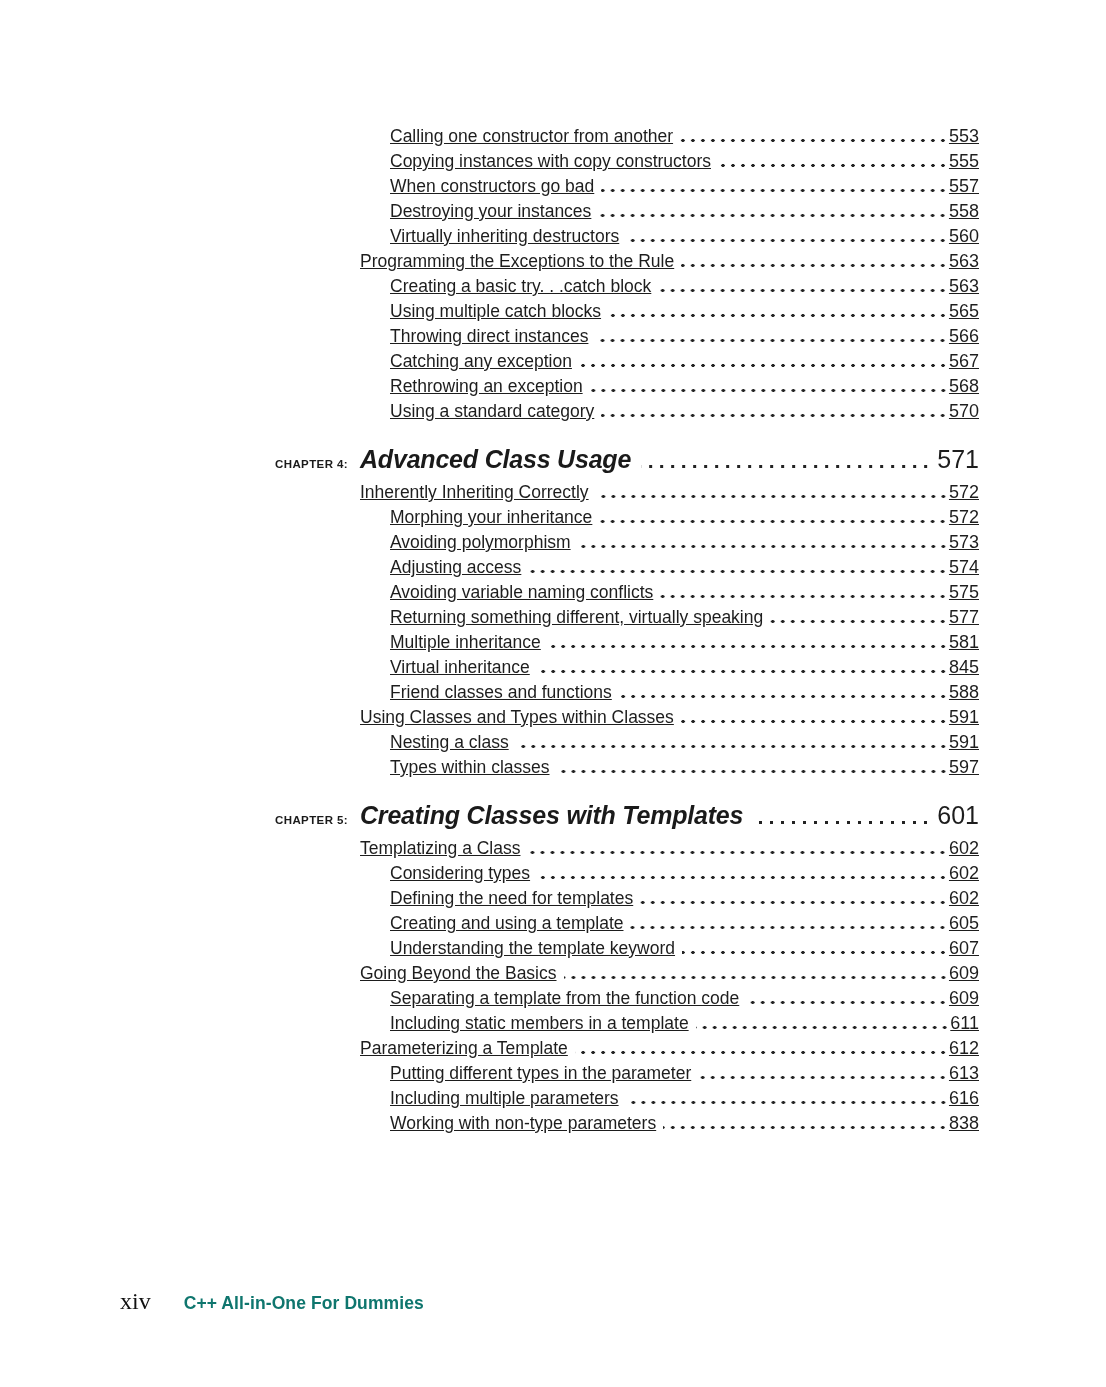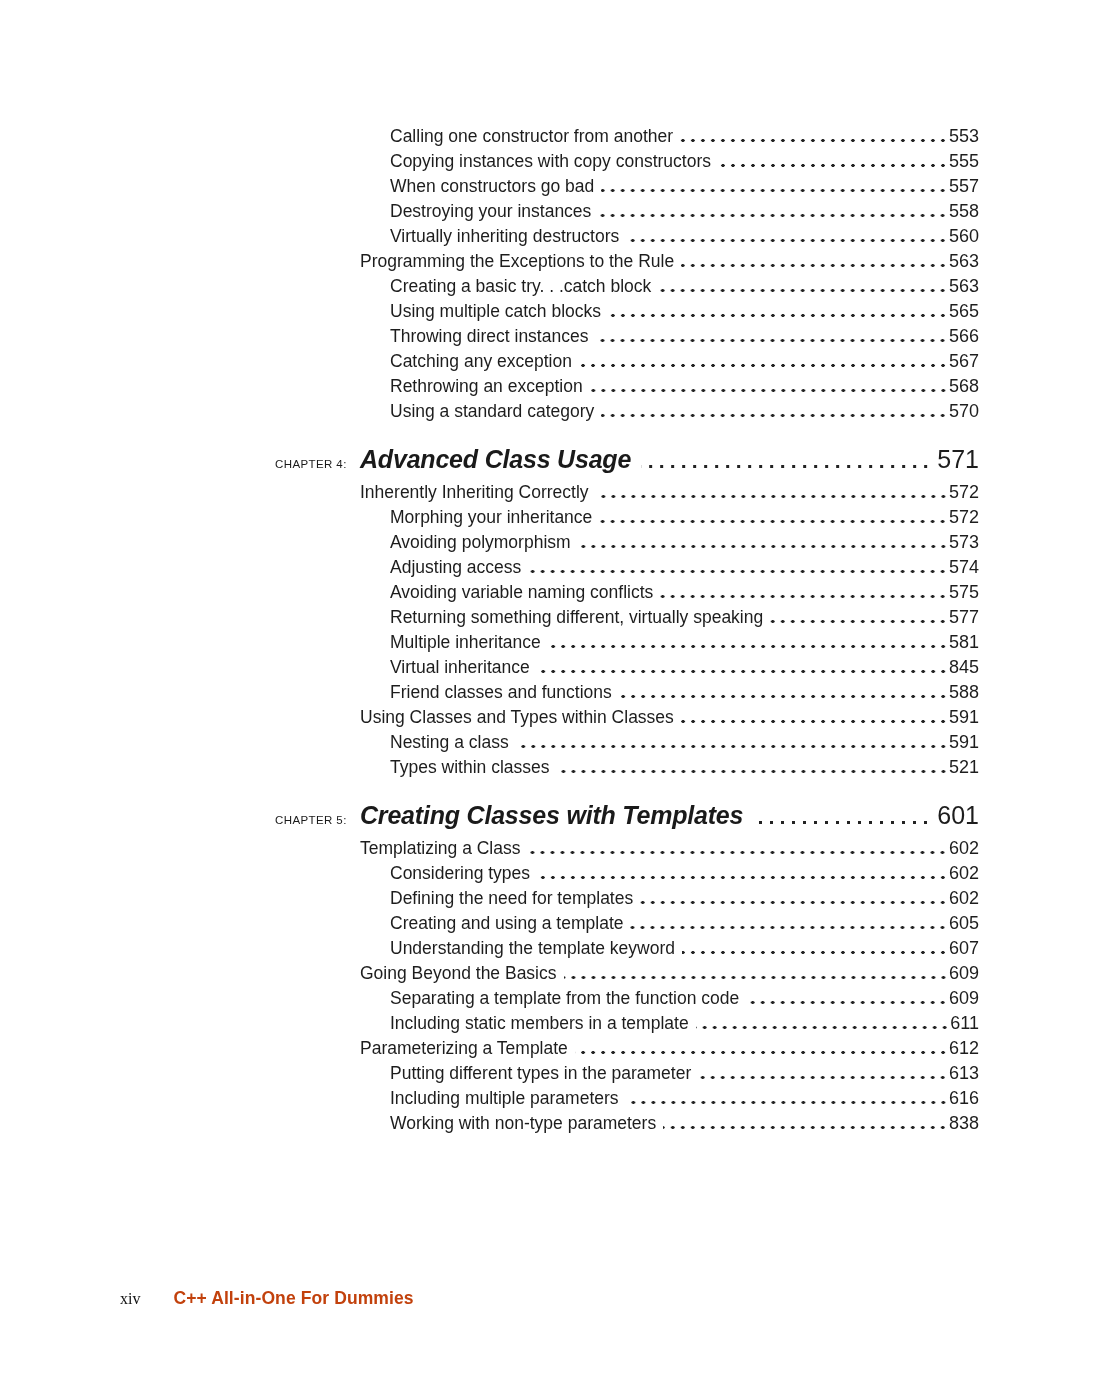--- a/index.html
+++ b/index.html
@@ -21,20 +21,21 @@
     top: 124px;
     width: 704px;
   }
   .row {
     display: flex;
     align-items: baseline;
     height: 25px;
     font-size: 17.5px;
     line-height: 25px;
     color: #1d1d1d;
+    text-decoration: underline;
   }
   .row.l1 { padding-left: 85px; }
   .row.l2 { padding-left: 115px; }
   .row .title { white-space: nowrap; }
   .dots {
     flex: 1;
     height: 3px;
     margin: 0 1px 0 7px;
     background-image: radial-gradient(circle, #222222 1.5px, transparent 1.9px);
     background-size: 10px 3px;
@@ -49,21 +50,21 @@
     align-items: baseline;
     margin-top: 19px;
     margin-bottom: 5px;
     line-height: 32px;
     height: 32px;
   }
   .chapter-label {
     flex: none;
     width: 85px;
     font-size: 11.5px;
-    font-weight: normal;
+    font-weight: bold;
     letter-spacing: 0.4px;
     color: #1a1a1a;
     white-space: nowrap;
   }
   .chapter-title {
     font-size: 25px;
     font-weight: bold;
     color: #1a1a1a;
     white-space: nowrap;
     letter-spacing: -0.2px;
@@ -79,27 +80,27 @@
   .footer {
     position: absolute;
     left: 120px;
     top: 1288px;
     display: flex;
     align-items: baseline;
     gap: 33px;
   }
   .folio {
     font-family: "Liberation Serif", serif;
-    font-size: 16px;
+    font-size: 24px;
     color: #111111;
   }
   .booktitle {
     font-size: 17.5px;
     font-weight: bold;
-    color: #c2410c;
+    color: #0f766e;
     letter-spacing: 0.1px;
   }
 </style>
 </head>
 <body>
 
 <div class="page">
 
   <main class="toc">
       <div class="row l2">
@@ -219,21 +220,21 @@
         <span class="pagenum">591</span>
       </div>
       <div class="row l2">
         <span class="title">Nesting a class</span>
         <span class="dots"></span>
         <span class="pagenum">591</span>
       </div>
       <div class="row l2">
         <span class="title">Types within classes</span>
         <span class="dots"></span>
-        <span class="pagenum">521</span>
+        <span class="pagenum">597</span>
       </div>
       <div class="chapter-row">
         <span class="chapter-label">CHAPTER 5:</span>
         <span class="chapter-title">Creating Classes with Templates</span>
         <span class="dots"></span>
         <span class="pagenum">601</span>
       </div>
       <div class="row l1">
         <span class="title">Templatizing a Class</span>
         <span class="dots"></span>

